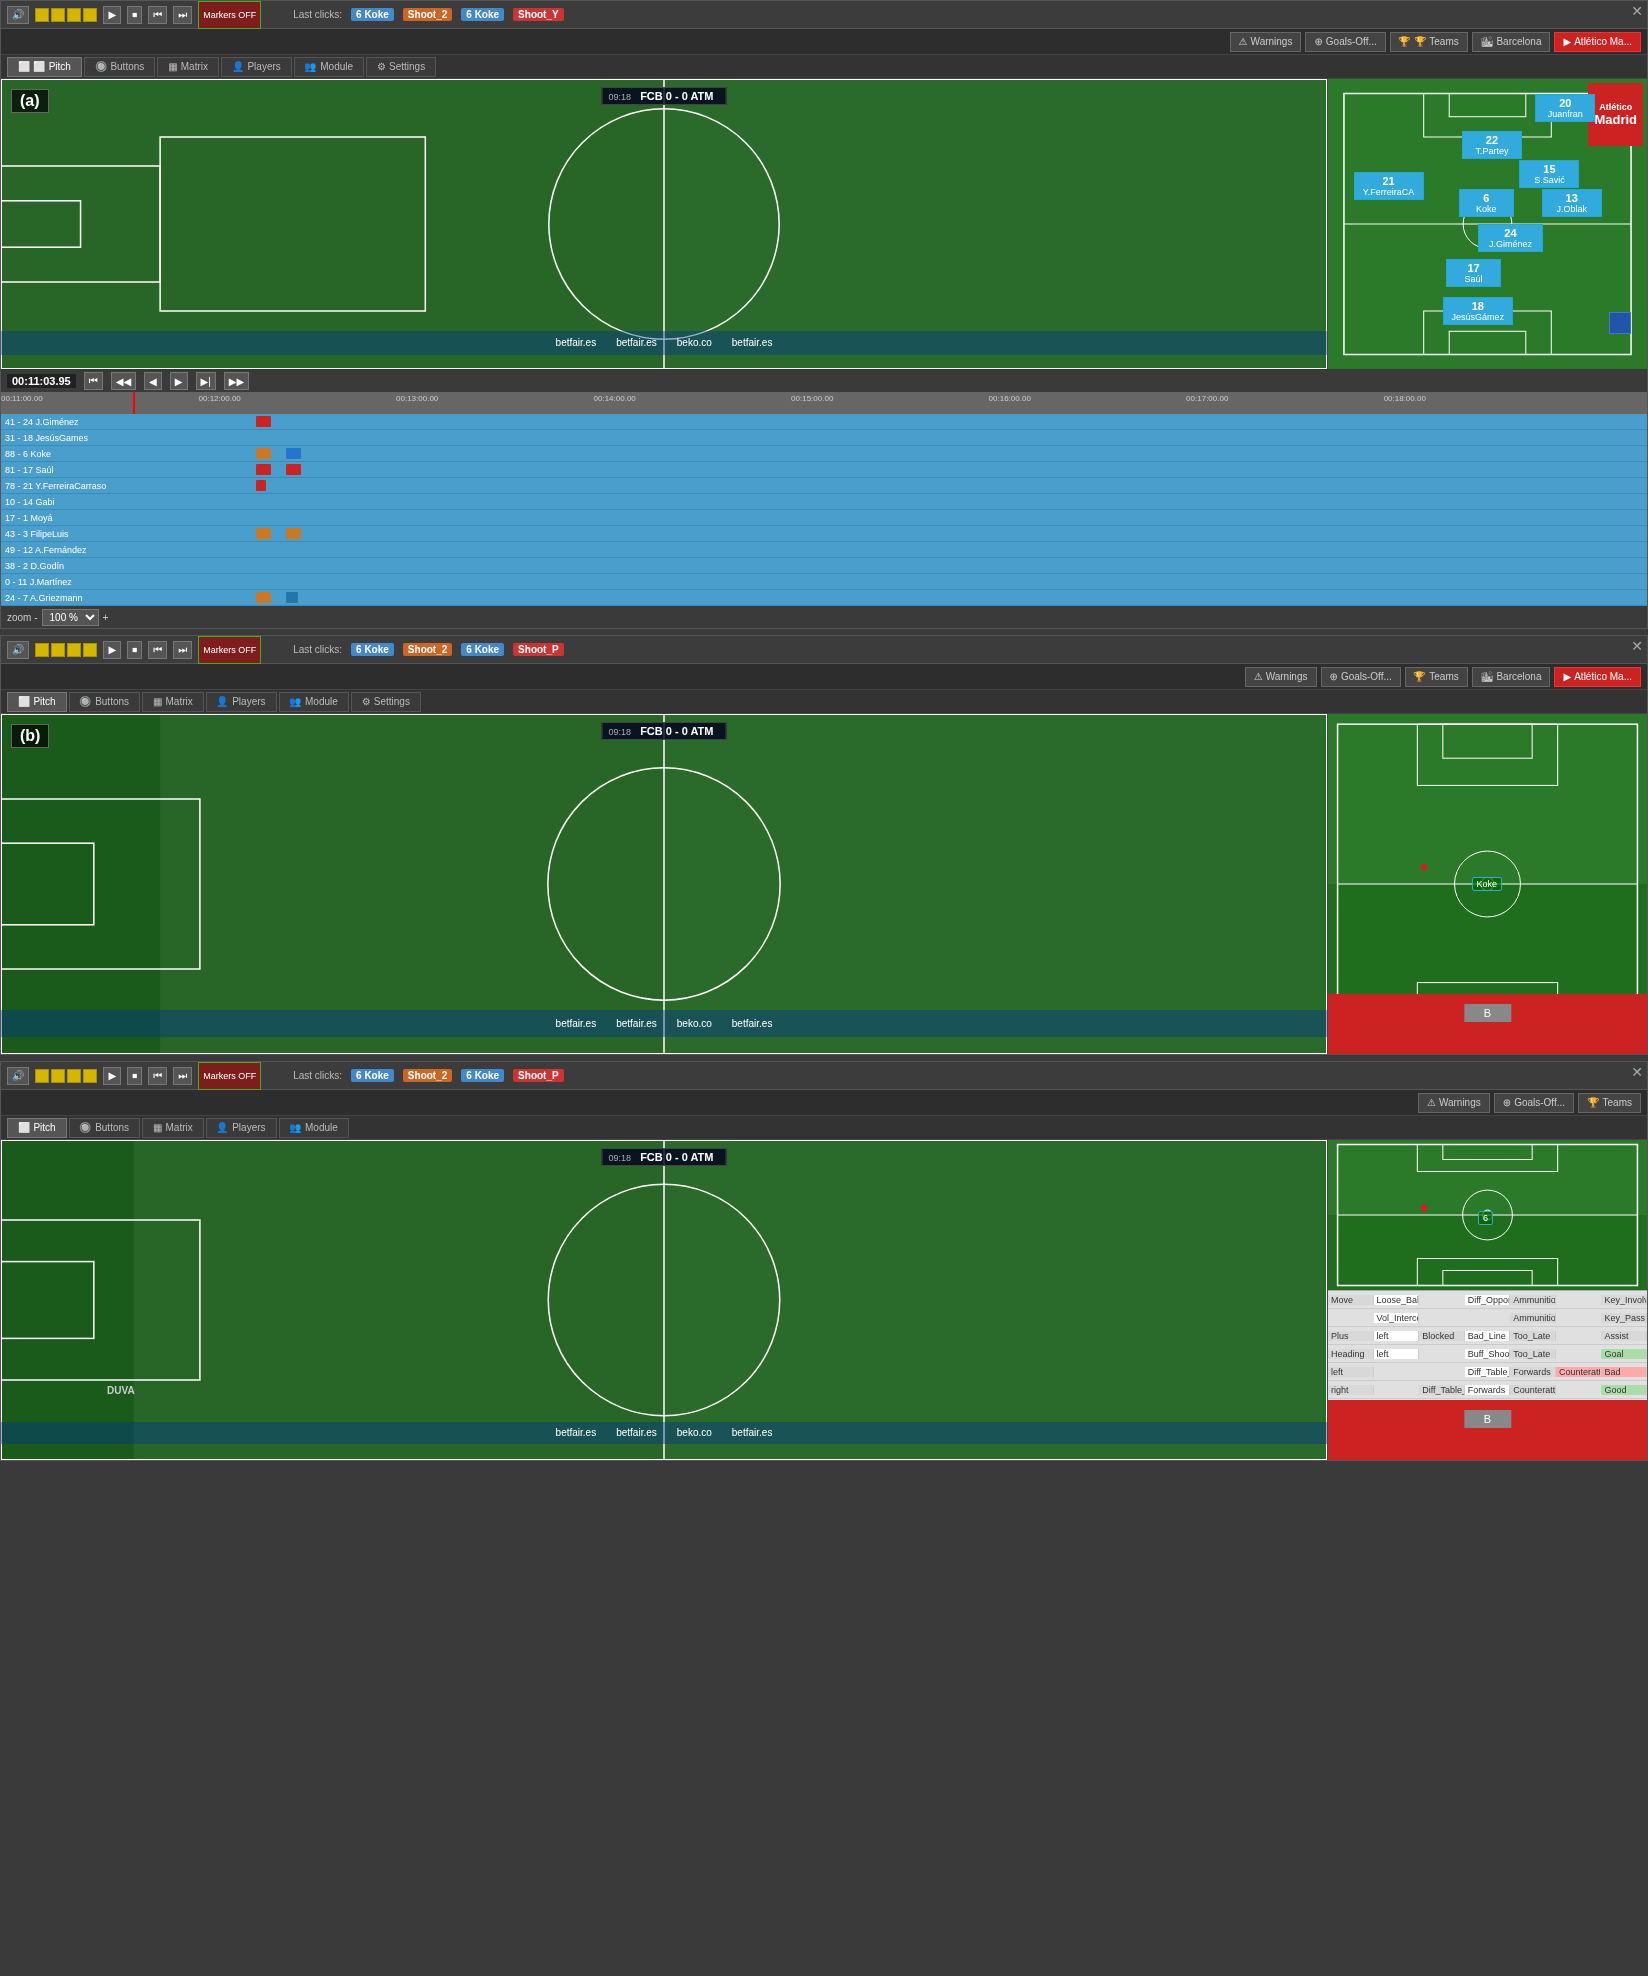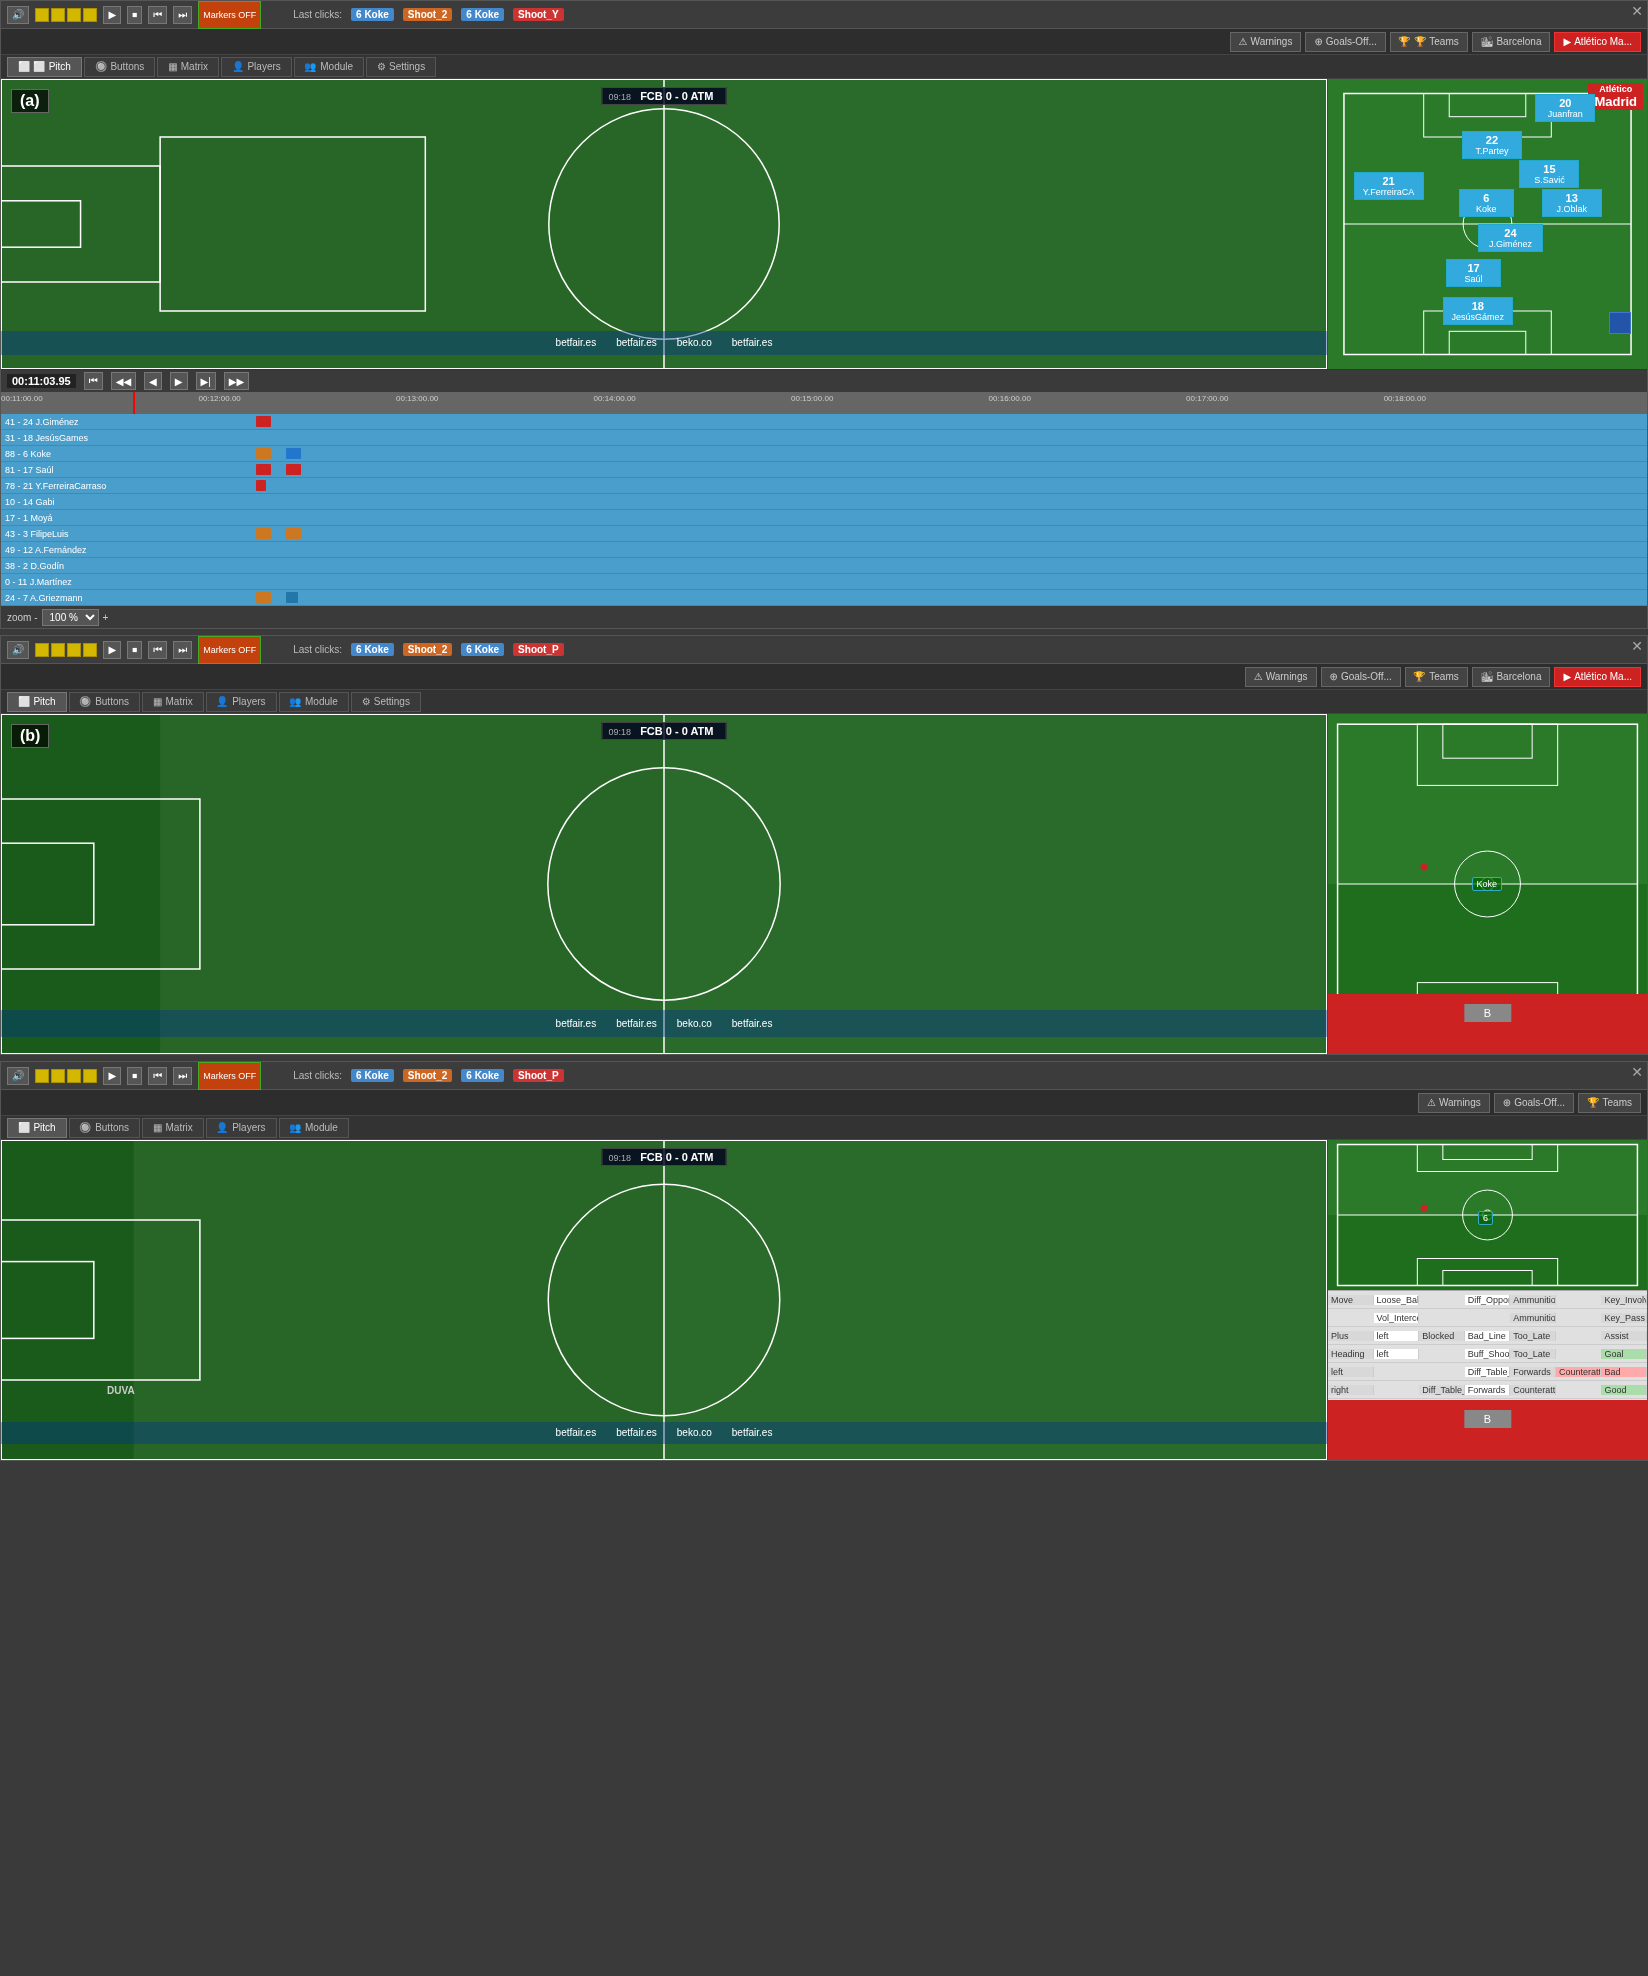--- a/index.html
+++ b/index.html
@@ -39,21 +39,21 @@
       height: 18px;
       display: flex;
       align-items: center;
     }
     .toolbar-yellow {
       background: #d4b800;
       width: 14px; height: 14px;
       border: 1px solid #aa9000;
     }
     .markers-off {
-      background: #c2410c;
+      background: #7f1d1d;
       border: 1px solid #4a2;
       color: #fff;
       font-size: 9px;
       padding: 8px 4px;
     }
     .last-clicks {
       color: #bbb;
       font-size: 10px;
       margin-left: 26px;
     }
@@ -197,21 +197,21 @@
       font-weight: bold;
     }
     .team-badge {
       position: absolute;
       top: 4px;
       right: 4px;
       background: #cc2222;
       color: #fff;
       font-size: 10px;
       font-weight: bold;
-      padding: 1px 6px;
+      padding: 19px 6px;
       text-align: center;
     }
 
     
     .timeline-section {
       background: #4a9ecc;
       border-top: 1px solid #333;
     }
     .timeline-header {
       background: #3a3a3a;

